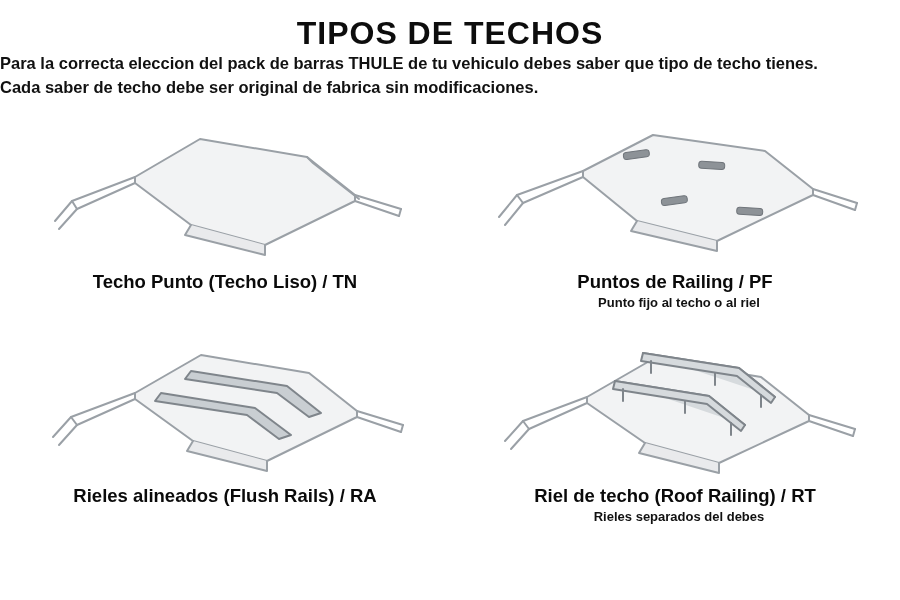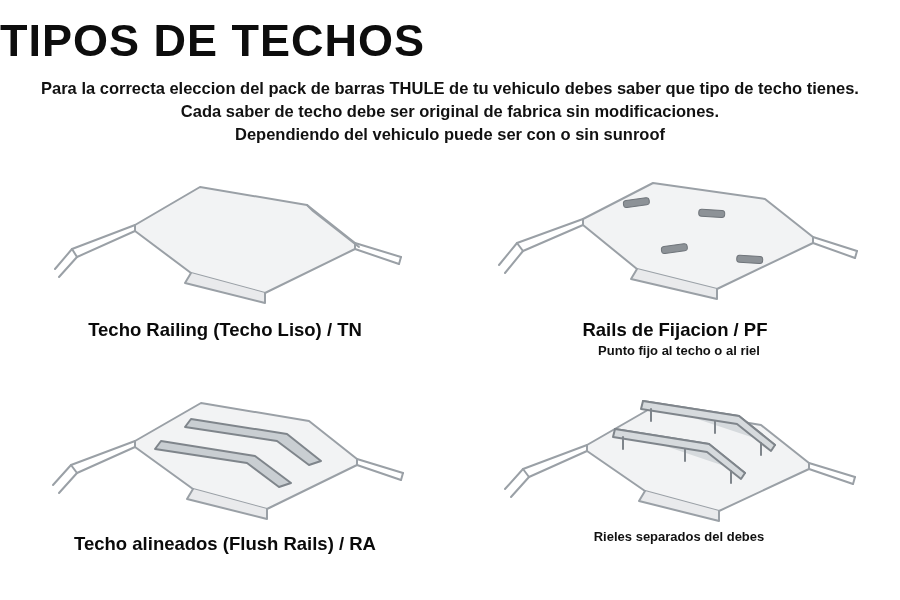--- a/index.html
+++ b/index.html
@@ -15,29 +15,29 @@
     overflow: hidden;
     position: relative;
   }
   .page {
     position: relative;
     width: 900px;
     height: 600px;
     box-sizing: border-box;
   }
   .title {
-    font-size: 45px;
+    text-align: center;
+    font-size: 32px;
     font-weight: bold;
     letter-spacing: 1px;
     margin: 16px 0 0 0;
     line-height: 1.1;
   }
   .subtitle-block {
-    text-align: center;
-    margin-top: 11px;
+    margin-top: 1px;
   }
   .subtitle-line {
     font-size: 16.5px;
     font-weight: bold;
     line-height: 1.42;
     color: #111;
   }
   .grid {
     position: relative;
     margin-top: 14px;
@@ -86,21 +86,20 @@
 </head>
 <body>
 
 <div class="page">
 
   <h1 class="title">TIPOS DE TECHOS</h1>
 
   <div class="subtitle-block">
     <div class="subtitle-line">Para la correcta eleccion del pack de barras THULE de tu vehiculo debes saber que tipo de techo tienes.</div>
     <div class="subtitle-line">Cada saber de techo debe ser original de fabrica sin modificaciones.</div>
-    <div class="subtitle-line">Dependiendo del vehiculo puede ser con o sin sunroof</div>
   </div>
 
   <div class="grid">
 
     <div class="cell cell-r1">
       <div class="art">
         <svg viewBox="0 0 420 148" xmlns="http://www.w3.org/2000/svg">
           <g fill="none" stroke="#9aa0a6" stroke-width="2" stroke-linejoin="round" stroke-linecap="round">
 
             <path d="M120 60 L185 22 L292 40 L340 78 L340 84 L250 128 L176 108 L120 66 Z" fill="#f2f3f4"></path>
@@ -111,21 +110,21 @@
 
             <path d="M340 78 L386 92"></path>
             <path d="M340 84 L384 99"></path>
             <path d="M386 92 L384 99"></path>
 
             <path d="M176 108 L170 118 L250 138 L250 128" fill="#e9eaec"></path>
             <path d="M292 40 L298 46 L344 82"></path>
           </g>
         </svg>
       </div>
-      <div class="caption">Techo Railing (Techo Liso) / TN</div>
+      <div class="caption">Techo Punto (Techo Liso) / TN</div>
       <div class="caption-sub"></div>
     </div>
 
     <div class="cell cell-r1">
       <div class="art">
         <svg viewBox="0 0 420 148" xmlns="http://www.w3.org/2000/svg">
           <g fill="none" stroke="#9aa0a6" stroke-width="2" stroke-linejoin="round" stroke-linecap="round">
             <path d="M118 54 L188 18 L300 34 L348 72 L348 78 L252 124 L172 104 L118 60 Z" fill="#f2f3f4"></path>
             <path d="M118 54 L52 78 L34 100"></path>
             <path d="M118 60 L58 86 L40 108"></path>
@@ -137,21 +136,21 @@
           </g>
 
           <g fill="#8d9297" stroke="#6f747a" stroke-width="1">
             <rect x="158" y="36" width="26" height="7" rx="3" transform="rotate(-8 158 36)"></rect>
             <rect x="234" y="44" width="26" height="7" rx="3" transform="rotate(4 234 44)"></rect>
             <rect x="196" y="82" width="26" height="7" rx="3" transform="rotate(-8 196 82)"></rect>
             <rect x="272" y="90" width="26" height="7" rx="3" transform="rotate(4 272 90)"></rect>
           </g>
         </svg>
       </div>
-      <div class="caption">Rails de Fijacion / PF</div>
+      <div class="caption">Puntos de Railing / PF</div>
       <div class="caption-sub">Punto fijo al techo o al riel</div>
     </div>
 
     <div class="cell cell-r2">
       <div class="art">
         <svg viewBox="0 0 420 148" xmlns="http://www.w3.org/2000/svg">
           <g fill="none" stroke="#9aa0a6" stroke-width="2" stroke-linejoin="round" stroke-linecap="round">
             <path d="M120 62 L186 24 L294 42 L342 80 L342 86 L252 130 L178 110 L120 68 Z" fill="#f2f3f4"></path>
             <path d="M120 62 L56 86 L38 106"></path>
             <path d="M120 68 L62 94 L44 114"></path>
@@ -161,21 +160,21 @@
             <path d="M388 94 L386 101"></path>
             <path d="M178 110 L172 120 L252 140 L252 130" fill="#e9eaec"></path>
           </g>
 
           <g fill="#c9ced2" stroke="#7f858b" stroke-width="2" stroke-linejoin="round">
             <path d="M176 40 L272 55 L306 82 L294 86 L262 62 L170 48 Z"></path>
             <path d="M146 62 L240 77 L276 104 L264 108 L232 84 L140 70 Z"></path>
           </g>
         </svg>
       </div>
-      <div class="caption">Techo alineados (Flush Rails) / RA</div>
+      <div class="caption">Rieles alineados (Flush Rails) / RA</div>
     </div>
 
     <div class="cell cell-r2">
       <div class="art">
         <svg viewBox="0 0 420 148" xmlns="http://www.w3.org/2000/svg">
           <g fill="none" stroke="#9aa0a6" stroke-width="2" stroke-linejoin="round" stroke-linecap="round">
             <path d="M122 66 L188 28 L296 46 L344 84 L344 90 L254 132 L180 112 L122 72 Z" fill="#f2f3f4"></path>
             <path d="M122 66 L58 90 L40 110"></path>
             <path d="M122 72 L64 98 L46 118"></path>
             <path d="M58 90 L64 98"></path>
@@ -192,17 +191,18 @@
             <path d="M250 42 L250 54"></path>
             <path d="M296 64 L296 76"></path>
             <path d="M150 50 L244 65 L280 94" fill="#d6dadd"></path>
             <path d="M148 58 L242 73 L276 100 L280 94 L244 65 L150 50 Z" fill="#d6dadd"></path>
             <path d="M158 58 L158 70"></path>
             <path d="M220 70 L220 82"></path>
             <path d="M266 92 L266 104"></path>
           </g>
         </svg>
       </div>
+      <div class="caption">Riel de techo (Roof Railing) / RT</div>
       <div class="caption-sub">Rieles separados del debes</div>
     </div>
 
   </div>
 </div>
 
 </body></html>

